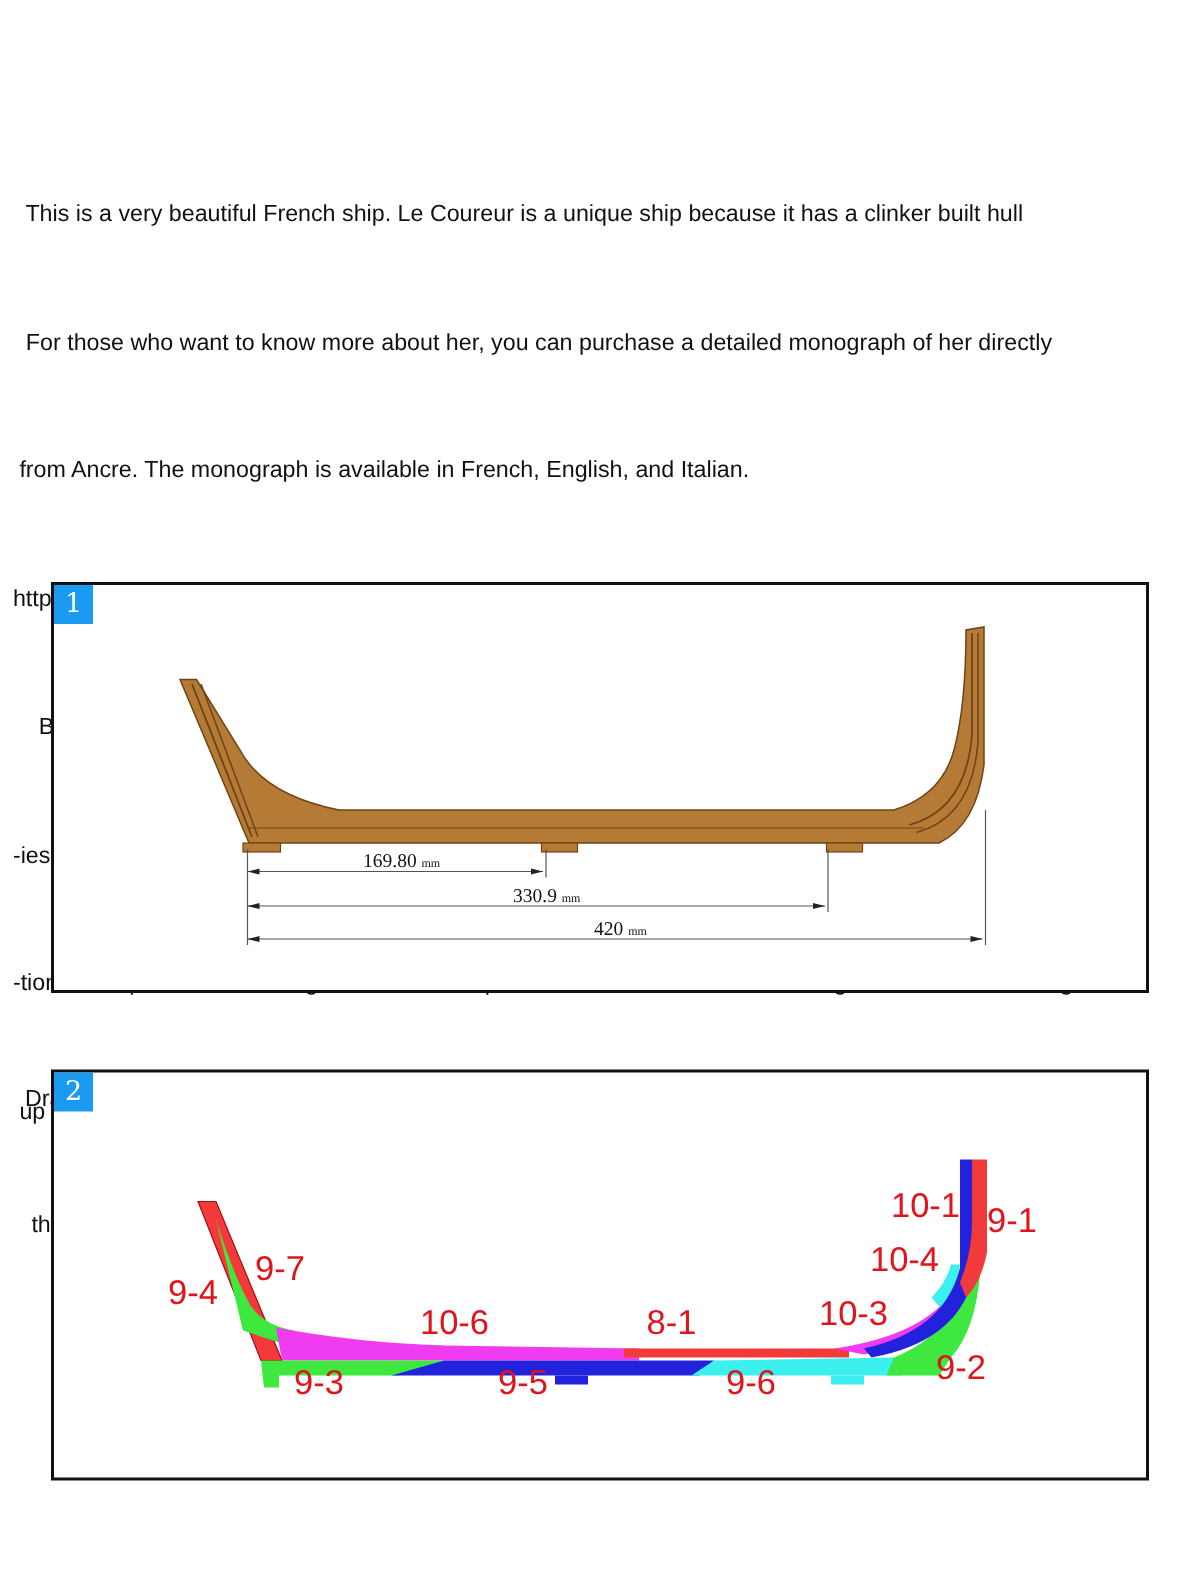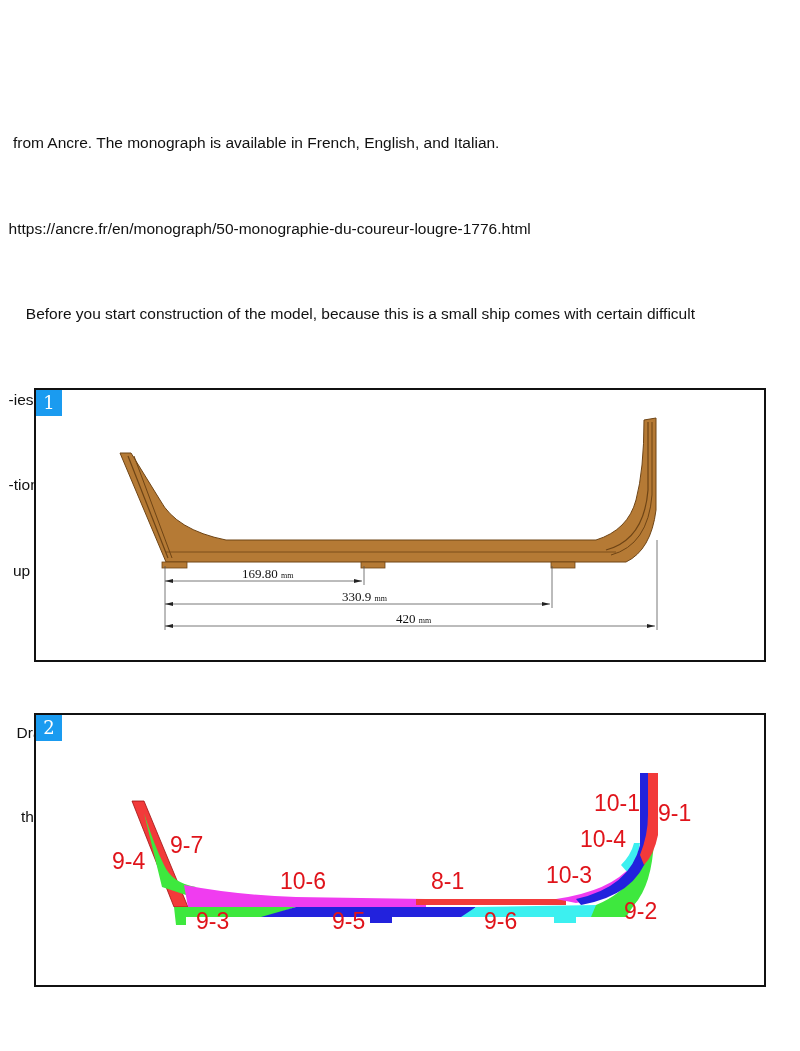--- a/index.html
+++ b/index.html
@@ -11,20 +11,22 @@
   .badge { position: absolute; left: 0; top: 0; width: 26px; height: 26px; background: #1a9bf0;
            color: #fff; font-family: "DejaVu Serif", serif; font-size: 18px; line-height: 26px; text-align: center; }
   .caption { position: absolute; font-size: 15.5px; line-height: 28px; white-space: pre; }
   svg text.dim { font-family: "Liberation Serif", serif; fill: #111; }
   svg text.part { font-family: "Liberation Sans", sans-serif; fill: #e0141b; font-size: 23px; }
 </style>
 </head>
 <body>
 
 <div class="para" style="top:72px;">
+  <span class="line">    This is a very beautiful French ship. Le Coureur is a unique ship because it has a clinker built hull</span>
+  <span class="line">    For those who want to know more about her, you can purchase a detailed monograph of her directly</span>
   <span class="line">   from Ancre. The monograph is available in French, English, and Italian.</span>
   <span class="line">  https://ancre.fr/en/monograph/50-monographie-du-coureur-lougre-1776.html</span>
   <span class="line">      Before you start construction of the model, because this is a small ship comes with certain difficult</span>
   <span class="line">  -ies, such as the hull frames (ribs) that will take care in its execution. For example, paying careful atten</span>
   <span class="line">  -tion to the plans and drawings to ensure that parts are sanded to the correct angles, or that in cleaning</span>
   <span class="line">   up a part you do not inadvertently change its shape or the angle of the mating faces.</span>
 </div>
 
 <div class="panel" style="left:34px; top:388px; width:732px; height:274px;">
   <div class="badge">1</div>

